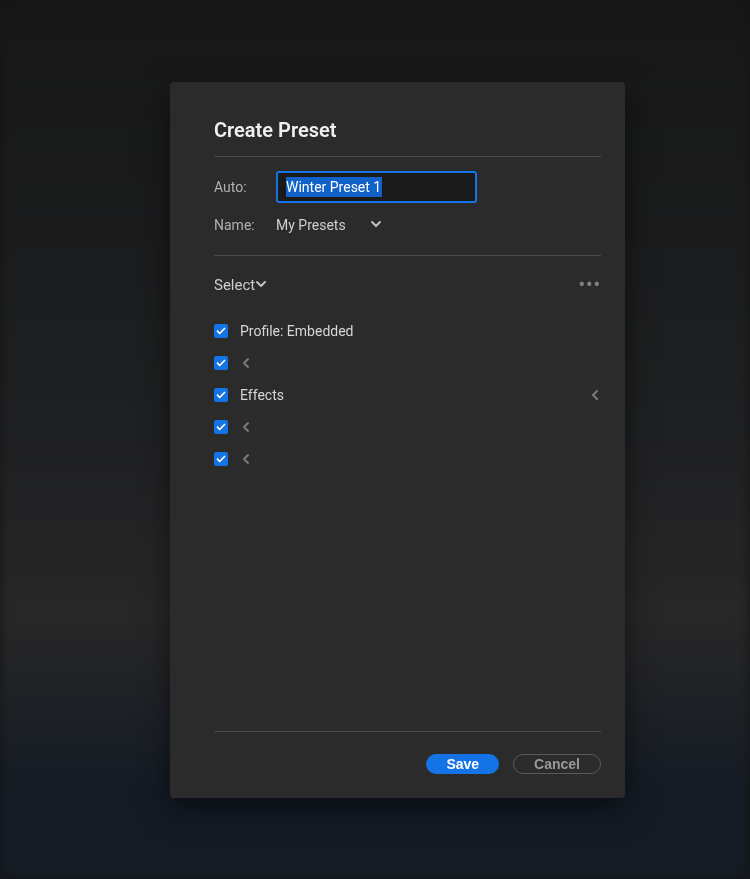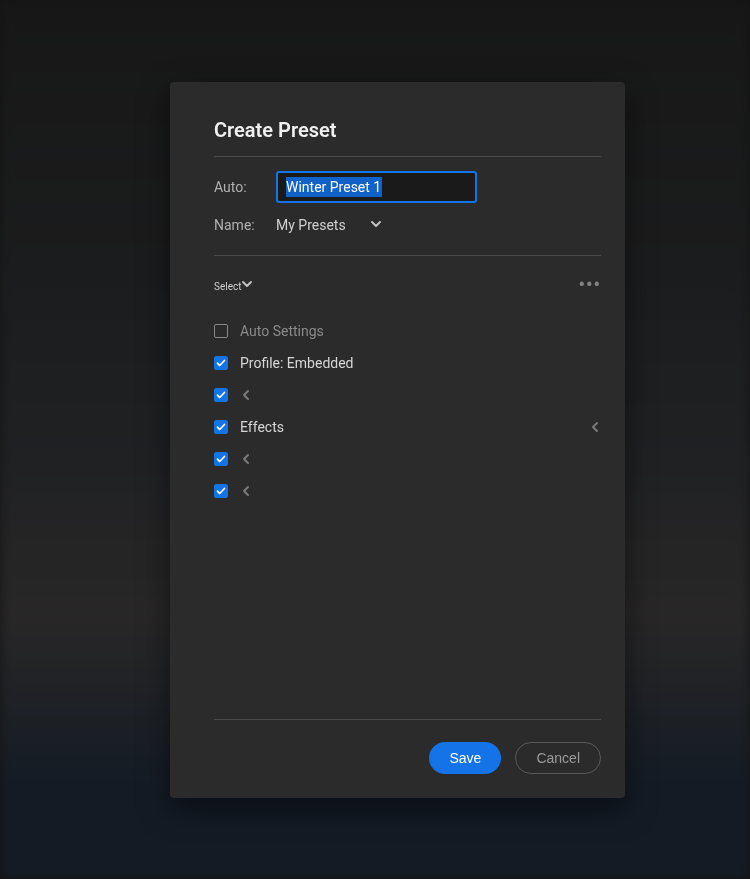--- a/index.html
+++ b/index.html
@@ -100,23 +100,23 @@
     gap: 24px;
   }
   .select-row {
     display: flex;
     align-items: center;
     justify-content: space-between;
     margin-bottom: 20px;
   }
   .select-dd {
     display: inline-flex;
-    align-items: flex-end;
+    align-items: flex-start;
     color: #cfcfcf;
-    font-size: 10px;
+    font-size: 15px;
     gap: 0;
     cursor: pointer;
   }
   .more-dots {
     color: #808080;
     font-size: 18px;
     letter-spacing: 1px;
     cursor: pointer;
     font-weight: bold;
   }
@@ -155,25 +155,25 @@
   .expand {
     color: #7a7a7a;
     cursor: pointer;
   }
   .footer {
     display: flex;
     justify-content: flex-end;
     gap: 14px;
   }
   .btn {
-    height: 32px;
+    height: 20px;
     padding: 0 20px;
     border-radius: 16px;
     font-size: 14px;
-    font-weight: 400;
+    font-weight: 700;
     cursor: pointer;
     border: none;
     display: inline-flex;
     align-items: center;
     justify-content: center;
   }
   .btn-primary {
     background: #1473e6;
     color: #fff;
   }
@@ -225,24 +225,20 @@
         <svg class="chev-down" viewBox="0 0 12 12" fill="none">
             <path d="M2 4l4 4 4-4" stroke="#c0c0c0" stroke-width="2" stroke-linecap="round" stroke-linejoin="round"></path>
           </svg>
       </span>
     </div>
     <div class="more-dots">•••</div>
   </div>
 
   <div class="options" id="options">
       <div class="opt">
-        <span class="cb"></span>
-        <span class="opt-label muted">Auto Settings</span>
-      </div>
-      <div class="opt">
         <span class="cb checked">
           <svg viewBox="0 0 10 10">
             <path d="M1.5 5.2l2.2 2.3L8.5 2.5" stroke="#fff" stroke-width="1.7" fill="none" stroke-linecap="round" stroke-linejoin="round"></path>
           </svg>
         </span>
         <span class="opt-label">Profile: Embedded</span>
       </div>
       <div class="opt">
         <span class="cb checked">
           <svg viewBox="0 0 10 10">

